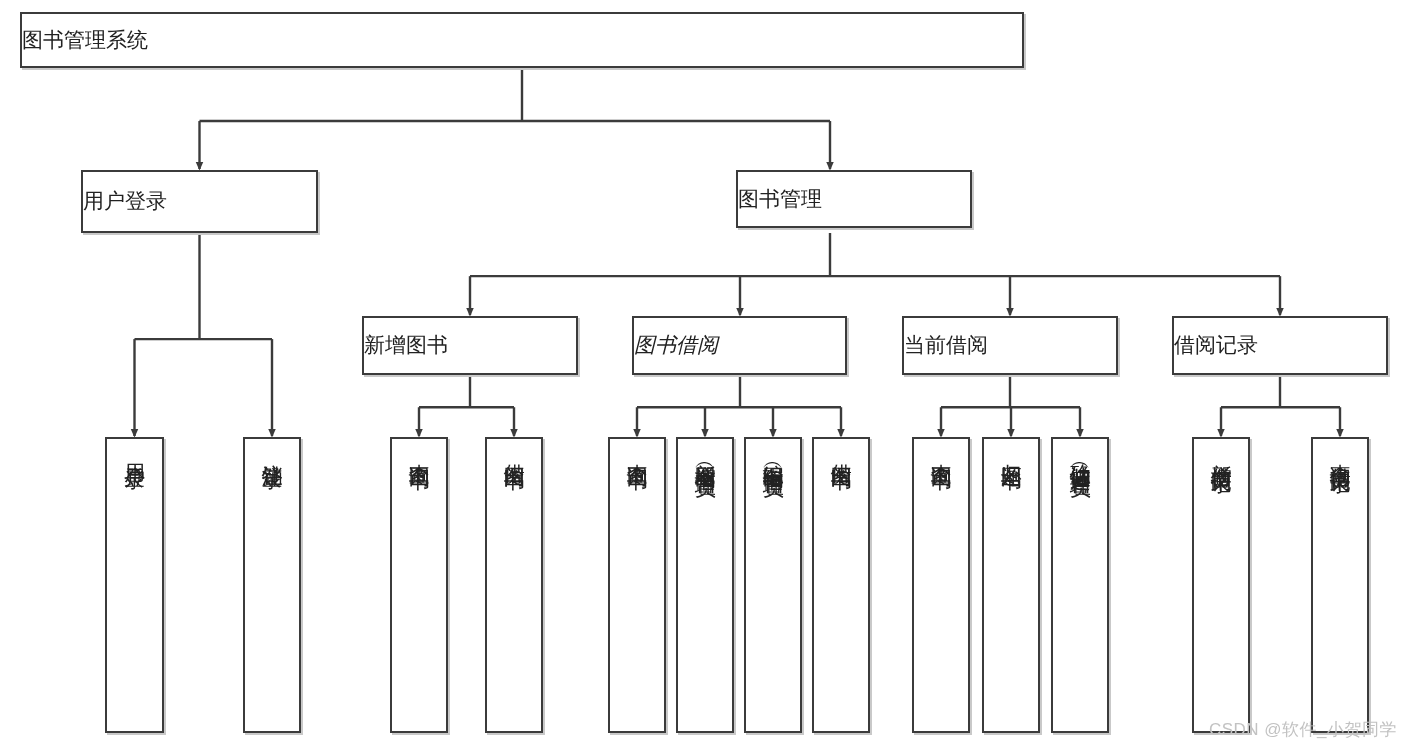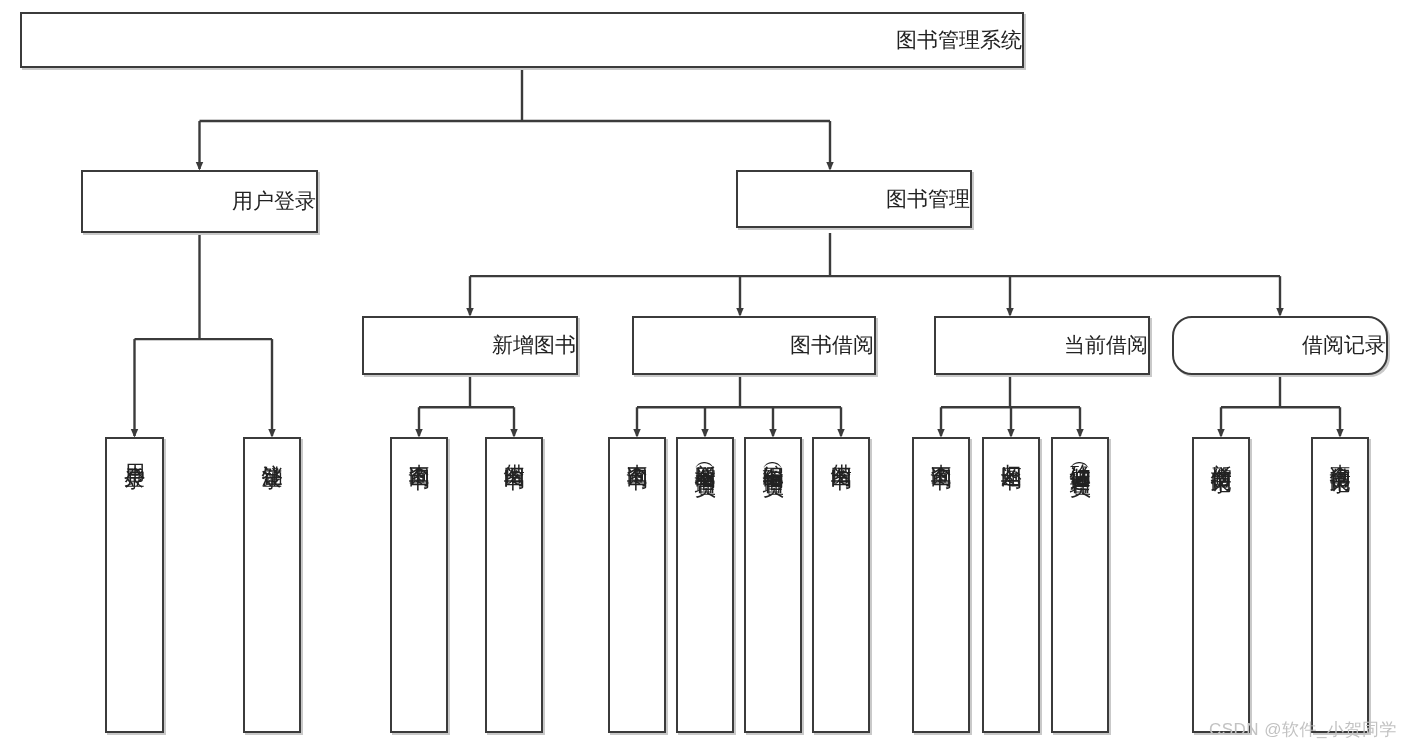--- a/index.html
+++ b/index.html
@@ -2,21 +2,21 @@
 <html><head>
 <meta charset="utf-8">
 <style>
   html,body{margin:0;padding:0;background:#ffffff;}
   body{width:1405px;height:747px;overflow:hidden;
        font-family:"Liberation Sans","DejaVu Sans",sans-serif;}
   #diagram-root{position:relative;width:1405px;height:747px;background:#fff;}
   svg.edges{position:absolute;left:0;top:0;width:1405px;height:747px;}
   .node{position:absolute;box-sizing:border-box;background:#ffffff;
         border:2px solid #3b3b3b;display:flex;align-items:center;
-        justify-content:flex-end;}
+        justify-content:flex-start;}
   .node.shadowed{box-shadow:2px 2px 0 0 #c9c9c9;}
   .node-label{color:#222222;line-height:1.08;white-space:pre;}
   .node.horiz .node-label{font-size:21px;}
   .node.vert{align-items:flex-start;justify-content:center;padding-top:8px;}
   .node.vert .node-label{writing-mode:vertical-rl;text-orientation:upright;
         font-size:21px;letter-spacing:2px;}
   .watermark{position:absolute;right:8px;bottom:6px;font-size:17px;
         color:#c2c2c2;white-space:nowrap;letter-spacing:0.5px;margin-left:8px;}
 </style>
 </head>
@@ -72,27 +72,27 @@
       </div>
       <div class="node shadowed horiz" style="left: 81px; top: 170px; width: 237px; height: 63px;">
         <span class="node-label">用户登录</span>
       </div>
       <div class="node shadowed horiz" style="left: 736px; top: 170px; width: 236px; height: 58px; font-family: Liberation Serif, serif;">
         <span class="node-label">图书管理</span>
       </div>
       <div class="node shadowed horiz" style="left: 362px; top: 316px; width: 216px; height: 59px;">
         <span class="node-label">新增图书</span>
       </div>
-      <div class="node shadowed horiz" style="left: 632px; top: 316px; width: 244px; height: 59px;">
+      <div class="node shadowed horiz" style="left: 632px; top: 316px; width: 215px; height: 59px; font-style: italic;">
         <span class="node-label">图书借阅</span>
       </div>
-      <div class="node shadowed horiz" style="left: 902px; top: 316px; width: 216px; height: 59px; margin-left: 32px;">
+      <div class="node shadowed horiz" style="left: 902px; top: 316px; width: 216px; height: 59px;">
         <span class="node-label">当前借阅</span>
       </div>
-      <div class="node shadowed horiz" style="left: 1172px; top: 316px; width: 216px; height: 59px; border-radius: 20px;">
+      <div class="node shadowed horiz" style="left: 1172px; top: 316px; width: 216px; height: 59px;">
         <span class="node-label">借阅记录</span>
       </div>
       <div class="node shadowed vert" style="left: 105px; top: 437px; width: 59px; height: 296px;">
         <span class="node-label">用户登录</span>
       </div>
       <div class="node shadowed vert" style="left: 243px; top: 437px; width: 58px; height: 296px;">
         <span class="node-label">注销登录</span>
       </div>
       <div class="node shadowed vert" style="left: 390px; top: 437px; width: 58px; height: 296px;">
         <span class="node-label">查询图书</span>

